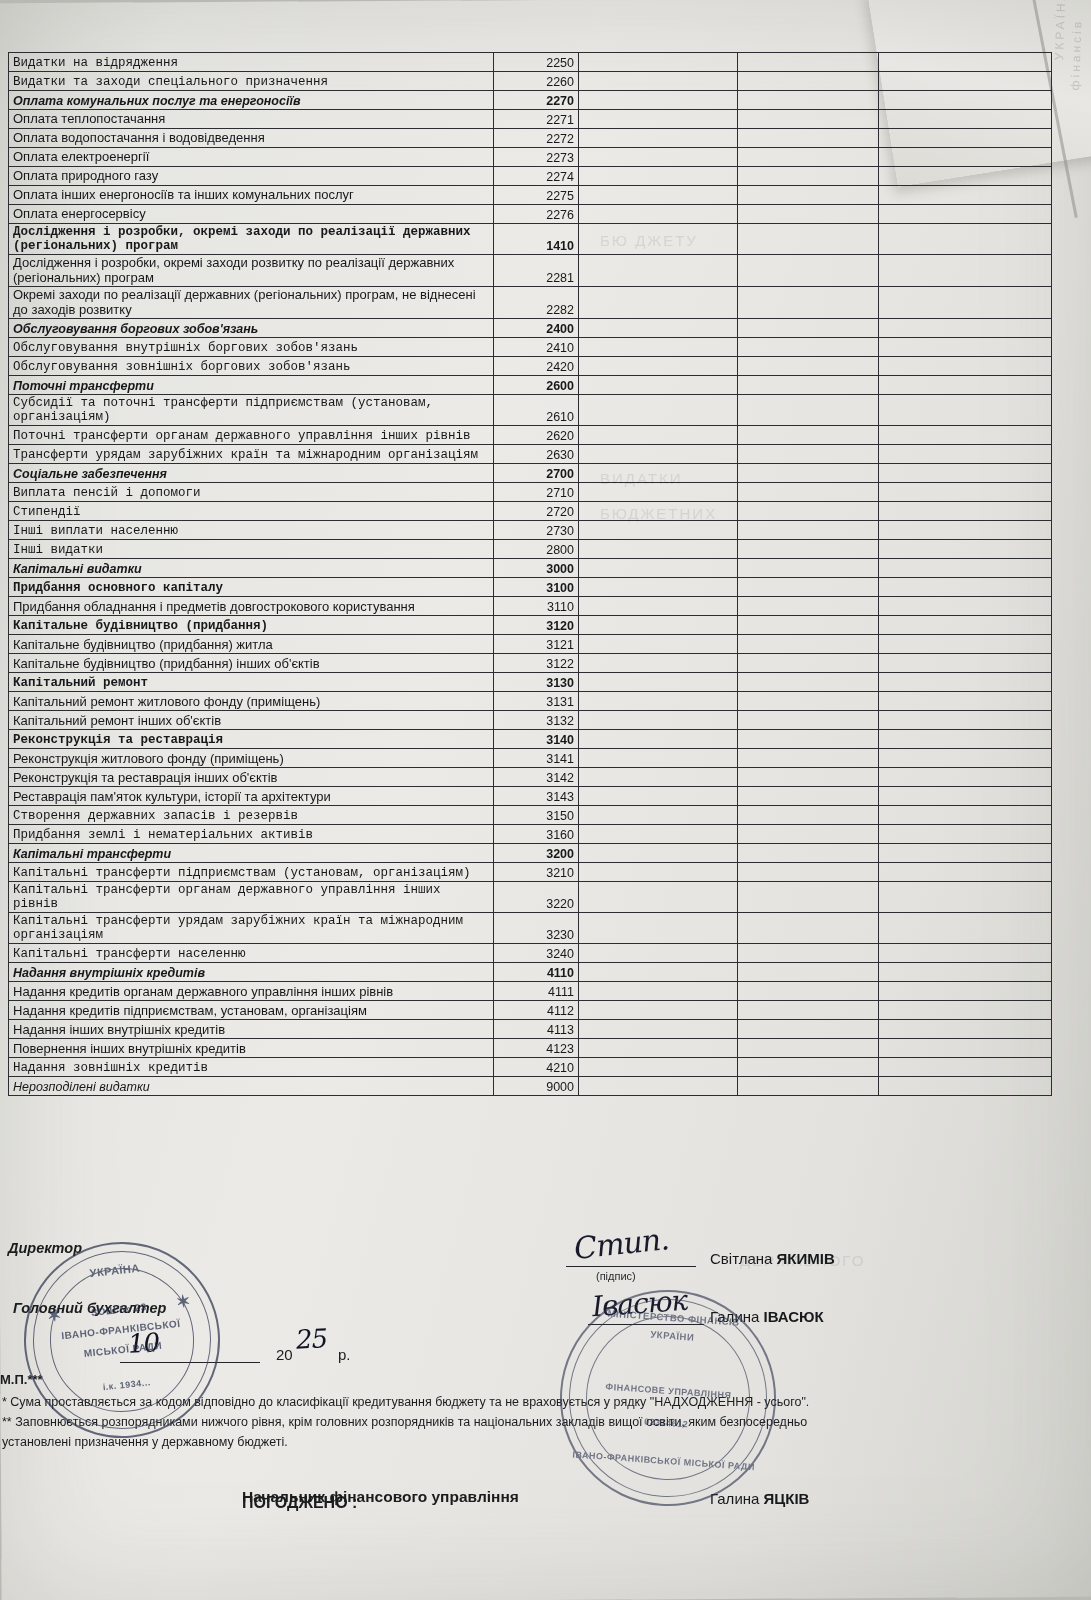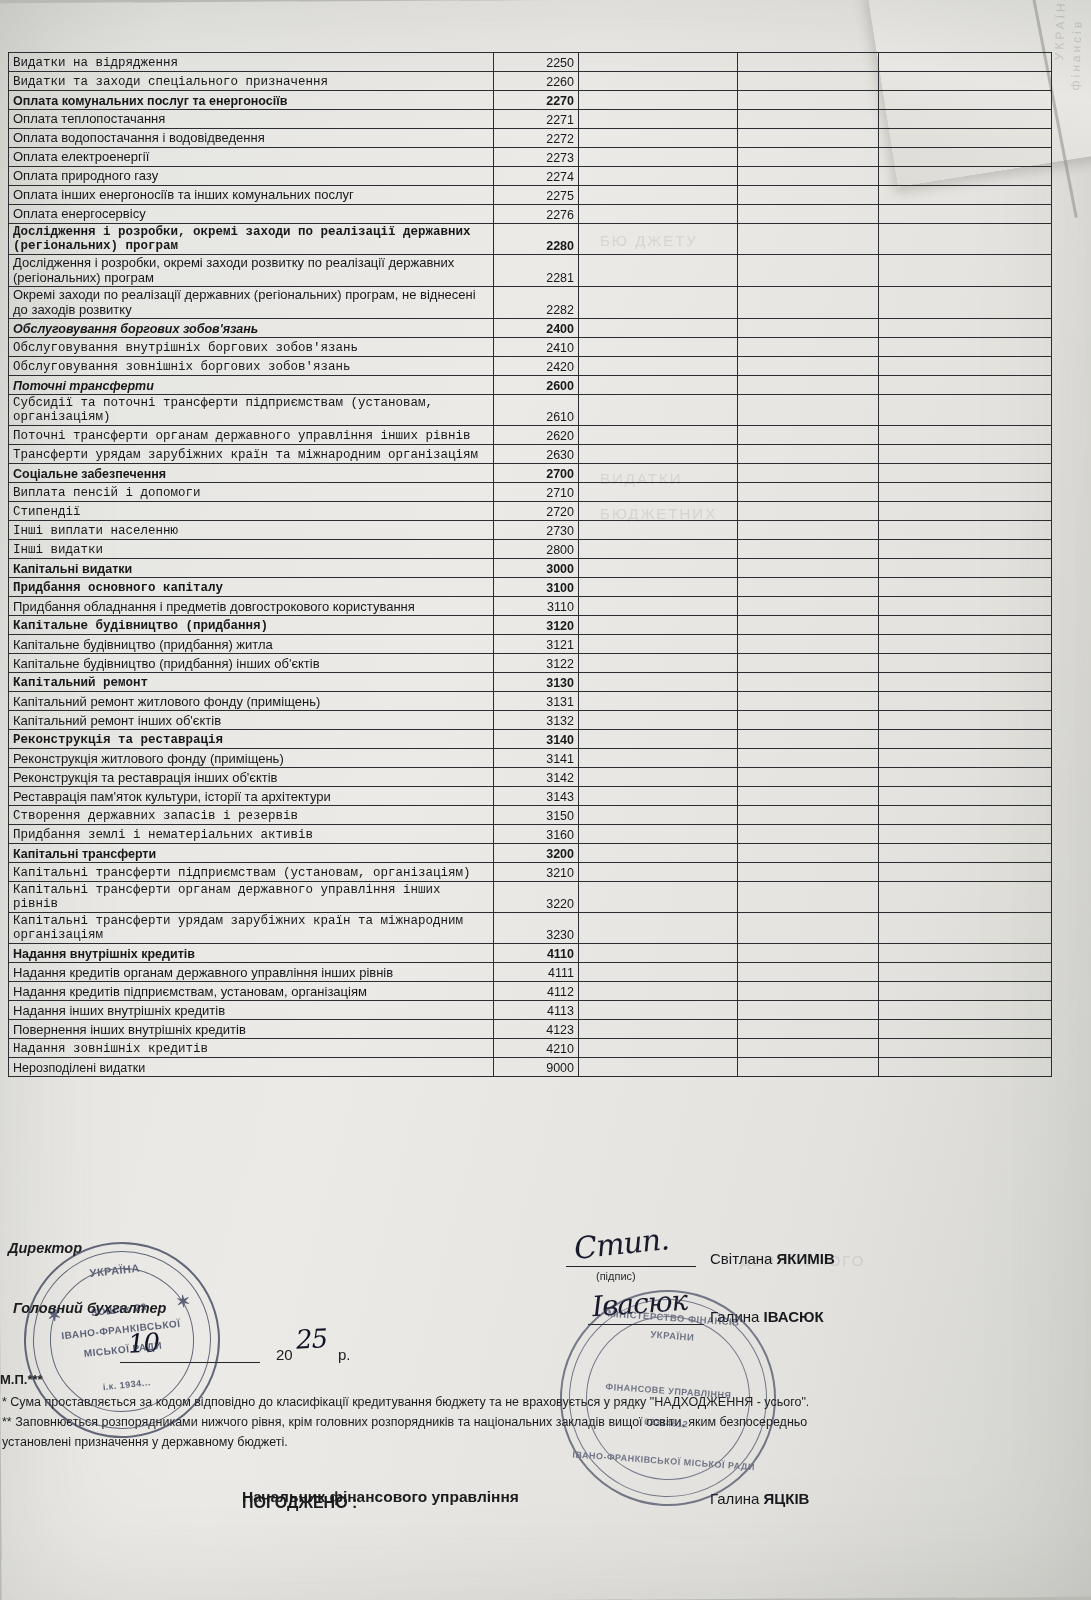--- a/index.html
+++ b/index.html
@@ -69,21 +69,21 @@
     vertical-align: bottom;
     line-height: 1.12;
     height: 16px;
   }
   td.name { width: 476px; }
   td.code { width: 76px; text-align: right; padding-right: 7px; vertical-align: bottom; }
   td.v1   { width: 150px; }
   td.v2   { width: 132px; }
   td.v3   { width: 164px; }
 
-  .lvl0 { padding-left: 2px; }
+  .lvl0 { padding-left: 2px; font-style: italic; }
   .lvl1 { padding-left: 16px; font-family: Liberation Mono, monospace; }
   .lvl2 { padding-left: 30px; }
 
   .b    { font-weight: bold; }
   .i    { font-style: italic; }
   .sm   { font-size: 13px; }
   .two  { height: 30px; }
 
   
   .sig-area {
@@ -298,21 +298,21 @@
         </tr>
         <tr>
           <td class="name lvl2 sm">Оплата енергосервісу</td>
           <td class="code">2276</td>
           <td class="v1">&nbsp;</td>
           <td class="v2">&nbsp;</td>
           <td class="v3">&nbsp;</td>
         </tr>
         <tr>
           <td class="name lvl1 b two">Дослідження і розробки, окремі заходи по реалізації державних (регіональних) програм</td>
-          <td class="code b">2280</td>
+          <td class="code b">1410</td>
           <td class="v1">&nbsp;</td>
           <td class="v2">&nbsp;</td>
           <td class="v3">&nbsp;</td>
         </tr>
         <tr>
           <td class="name lvl2 sm two">Дослідження і розробки, окремі заходи розвитку по реалізації державних (регіональних) програм</td>
           <td class="code">2281</td>
           <td class="v1">&nbsp;</td>
           <td class="v2">&nbsp;</td>
           <td class="v3">&nbsp;</td>
@@ -530,20 +530,27 @@
         <tr>
           <td class="name lvl1 two">Капітальні трансферти органам державного управління інших рівнів</td>
           <td class="code">3220</td>
           <td class="v1">&nbsp;</td>
           <td class="v2">&nbsp;</td>
           <td class="v3">&nbsp;</td>
         </tr>
         <tr>
           <td class="name lvl1 two">Капітальні трансферти урядам зарубіжних країн та міжнародним організаціям</td>
           <td class="code">3230</td>
+          <td class="v1">&nbsp;</td>
+          <td class="v2">&nbsp;</td>
+          <td class="v3">&nbsp;</td>
+        </tr>
+        <tr>
+          <td class="name lvl1">Капітальні трансферти населенню</td>
+          <td class="code">3240</td>
           <td class="v1">&nbsp;</td>
           <td class="v2">&nbsp;</td>
           <td class="v3">&nbsp;</td>
         </tr>
         <tr>
           <td class="name lvl0 b">Надання внутрішніх кредитів</td>
           <td class="code b">4110</td>
           <td class="v1">&nbsp;</td>
           <td class="v2">&nbsp;</td>
           <td class="v3">&nbsp;</td>

